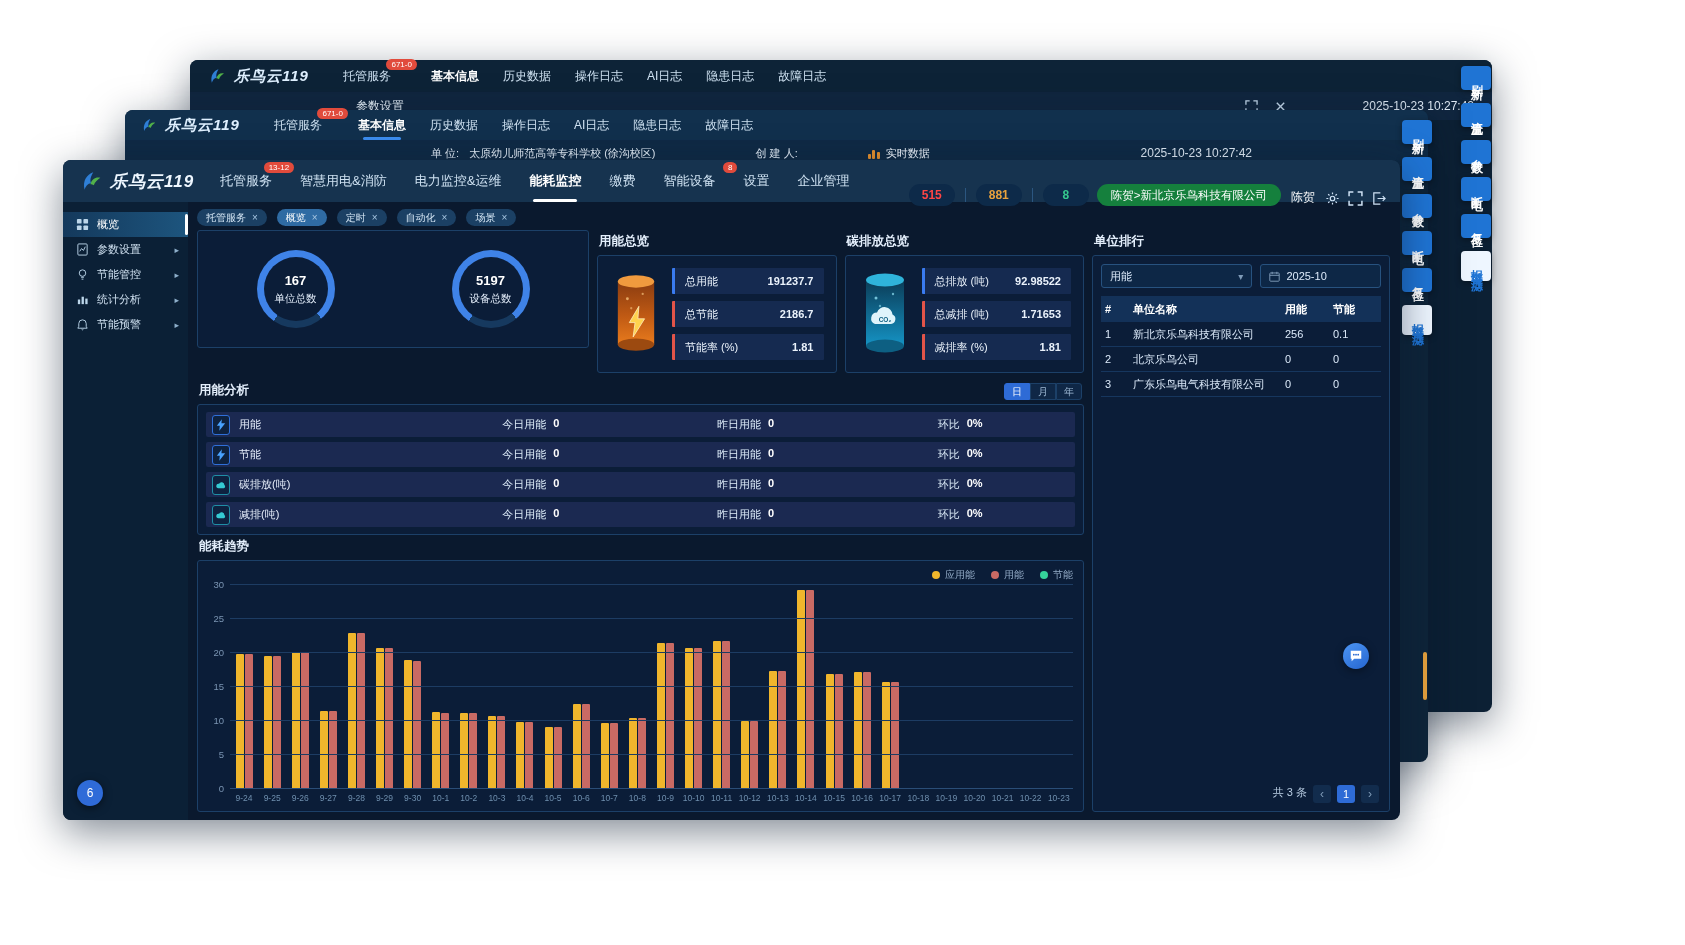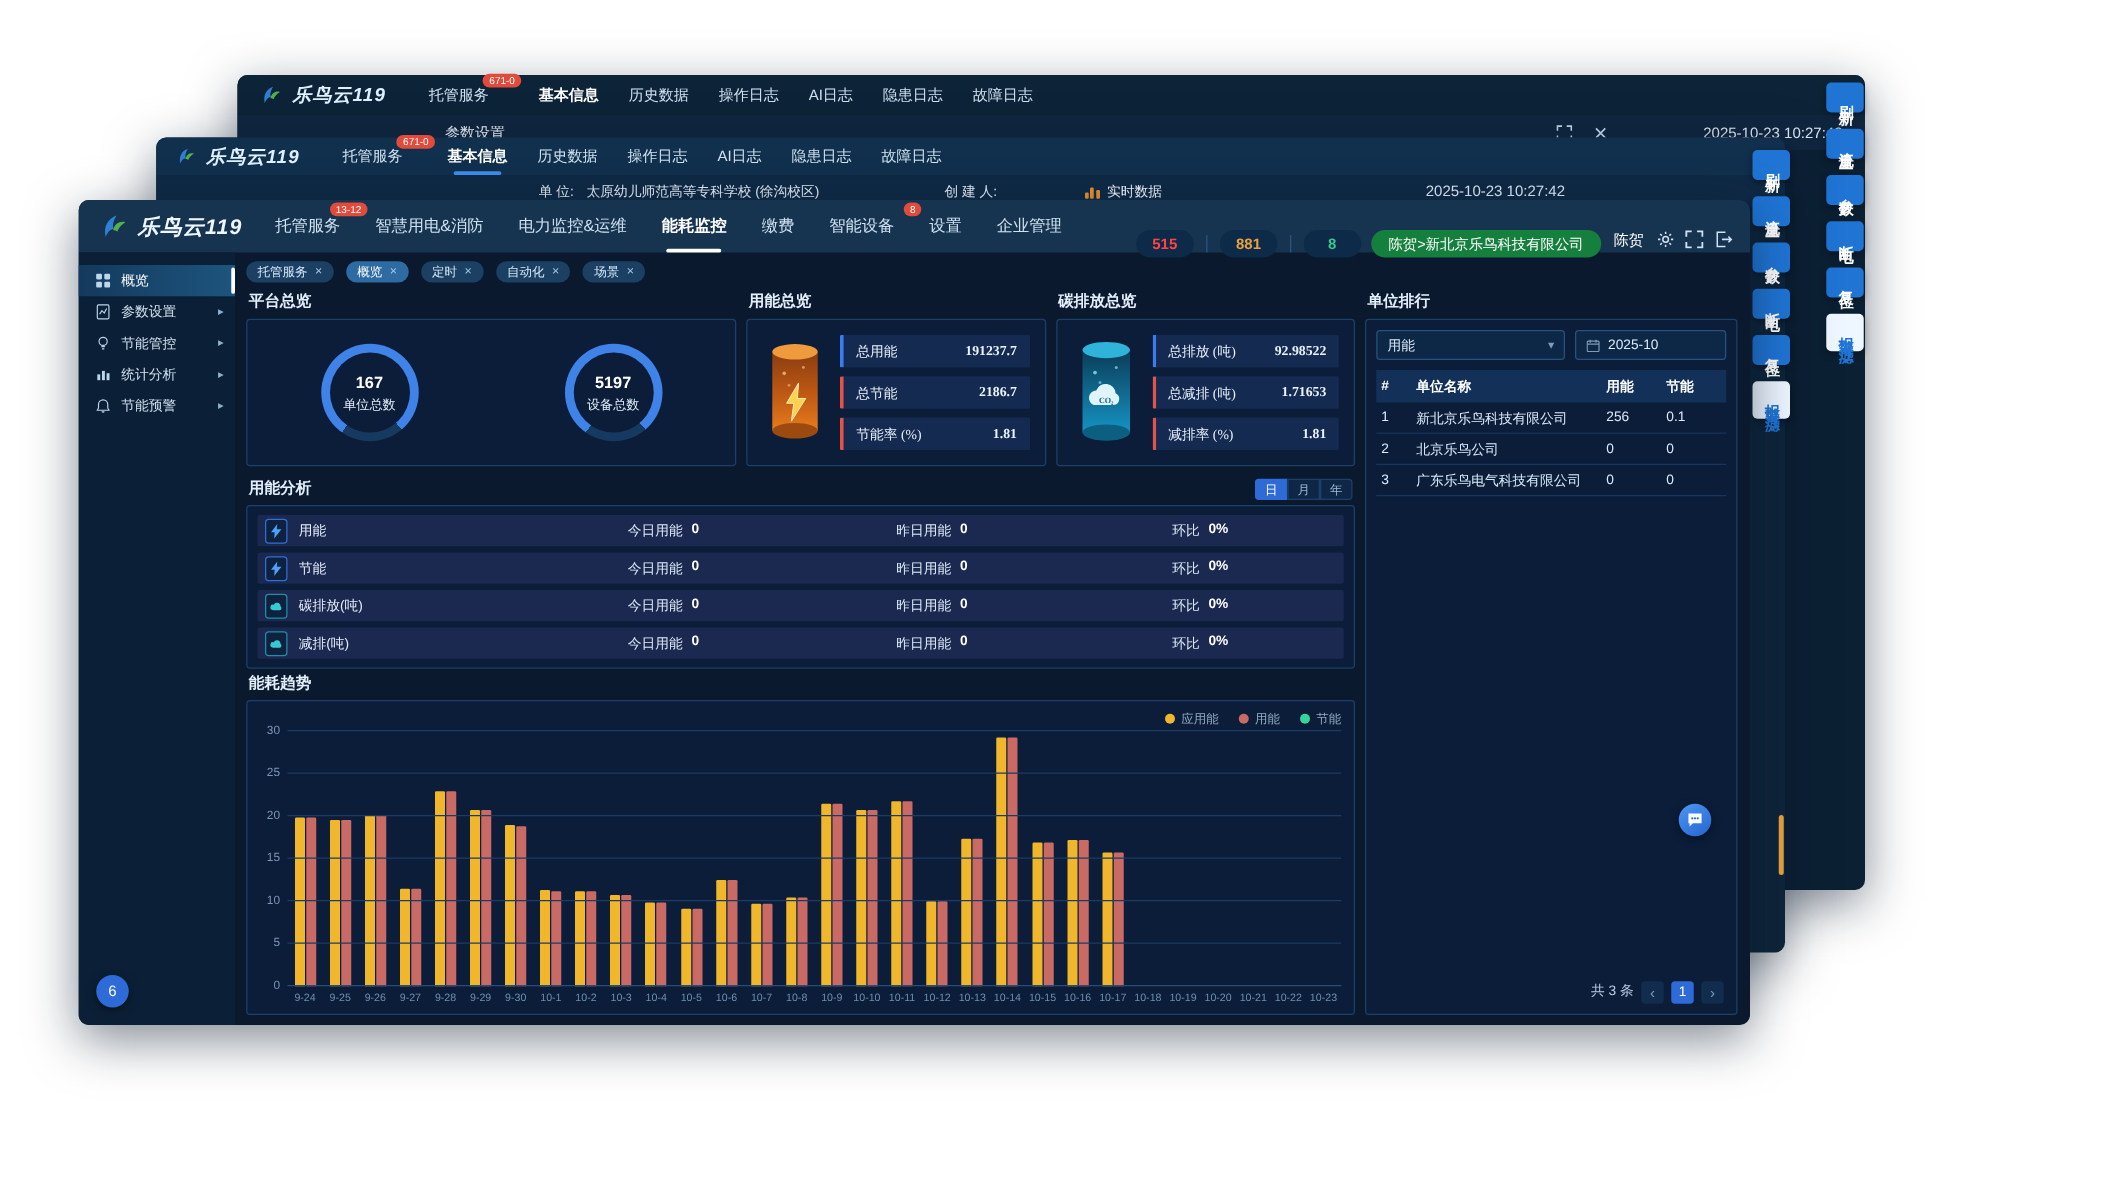--- a/index.html
+++ b/index.html
@@ -52,21 +52,21 @@
   
   .win-front { left:63px; top:160px; width:1337px; height:660px; background:#0a192e; z-index:5; display:flex; flex-direction:column; }
   .topbar { height:42px; background:#16334f; border-radius:8px 8px 0 0; display:flex; align-items:center; padding:0 14px; flex-shrink:0; }
   .brand { display:flex; align-items:center; gap:7px; margin-right:26px; }
   .brand-name { font-size:17px; font-weight:800; font-style:italic; color:#eef7ff; letter-spacing:1px; }
   .main-nav { display:flex; gap:28px; height:100%; align-items:stretch; }
   .nav-item { position:relative; display:flex; align-items:center; font-size:13px; color:#cfe2f2; cursor:pointer; }
   .nav-item.active { color:#fff; font-weight:bold; }
   .nav-item.active::after { content:""; position:absolute; bottom:0; left:50%; transform:translateX(-50%); width:44px; height:3px; background:#fff; border-radius:2px; }
   .nav-badge { position:absolute; top:2px; right:-22px; background:#e14b3c; color:#fff; font-size:8px; padding:1px 5px; border-radius:7px; }
-  .top-right { margin-left:auto; display:flex; align-items:flex-start; gap:8px;margin-top:28px; }
+  .top-right { margin-left:auto; display:flex; align-items:flex-end; gap:8px;margin-top:28px; }
   .count-pill { min-width:46px; height:22px; border-radius:12px; background:#0d2a49; display:flex; align-items:center; justify-content:center; font-size:12px; font-weight:bold; padding:0 12px; cursor:pointer; }
   .tr-div { width:1px; height:14px; background:#2b5680; }
   .user-pill { height:22px; border-radius:12px; background:#15803d; color:#fff; font-size:11.5px; display:flex; align-items:center; padding:0 14px; cursor:pointer; }
   .user-name { color:#fff; font-size:12px; margin:0 2px; }
   .top-ic { width:15px; height:15px; color:#cfe2f5; cursor:pointer; }
 
   .front-body { flex:1; display:flex; min-height:0; }
   .sidebar { width:125px; background:#0b2036; flex-shrink:0; padding-top:10px; position:relative; border-radius:0 0 0 8px; }
   .side-item { position:relative; height:25px; display:flex; align-items:center; gap:8px; padding-left:13px; font-size:11px; color:#cfe0f0; cursor:pointer; }
   .side-item.active { background:linear-gradient(90deg,#14395c,#1d557e); color:#fff; }
@@ -93,21 +93,21 @@
   .pcol-flex { flex:1; }
   .panel-h116 { height:118px; }
 
   .platform-box { display:flex; align-items:center; justify-content:space-around; }
   .donut { width:78px; height:78px; border-radius:50%; background:conic-gradient(from 215deg,#3f83e8 0 79%, #16395f 79% 100%); position:relative; display:flex; align-items:center; justify-content:center; }
   .donut::before { content:""; position:absolute; inset:7px; border-radius:50%; background:#0b1d38; }
   .donut-in { position:relative; text-align:center; color:#fff; }
   .donut-num { font-size:13px; font-weight:bold; }
   .donut-label { font-size:10.5px; margin-top:4px; color:#e4eefb; }
 
-  .icon-metrics { display:flex; align-items:center; gap:14px; padding:8px 12px 8px 16px;font-family:Liberation Serif, serif; }
+  .icon-metrics { display:flex; align-items:center; gap:14px; padding:8px 12px 8px 16px; }
   .metric-col { flex:1; display:flex; flex-direction:column; gap:7px; }
   .metric { height:26px; background:#152a50; border-left:3px solid var(--ac,#3a7bf0); display:flex; justify-content:space-between; align-items:center; padding:0 10px; font-size:11px; color:#eaf2fb; border-radius:1px; }
   .m-value { font-weight:bold; }
 
   .analysis-head { display:flex; align-items:center; justify-content:space-between; margin-top:6px; }
   .seg-tabs { display:flex; margin-right:2px; }
   .seg { width:26px; height:17px; font-size:10px; color:#9db8d4; background:#0f2746; border:1px solid #1c4068; display:flex; align-items:center; justify-content:center; cursor:pointer; }
   .seg:first-child { border-radius:3px 0 0 3px; }
   .seg:last-child { border-radius:0 3px 3px 0; }
   .seg.active { background:#2e6bd6; border-color:#2e6bd6; color:#fff; }
@@ -385,21 +385,20 @@
           <div class="tag">
             <span>场景</span>
             <span class="tag-x">×</span>
           </div>
         </div>
 
       <div class="main-row">
         <div class="left-col">
           <div class="panels-row">
             <div class="pcol pcol-platform">
-              <div class="sec-title">平台总览</div>
               <div class="panel panel-h116 platform-box">
                   <div class="donut">
                     <div class="donut-in">
                       <div class="donut-num">167</div>
                       <div class="donut-label">单位总数</div>
                     </div>
                   </div>
                   <div class="donut">
                     <div class="donut-in">
                       <div class="donut-num">5197</div>

